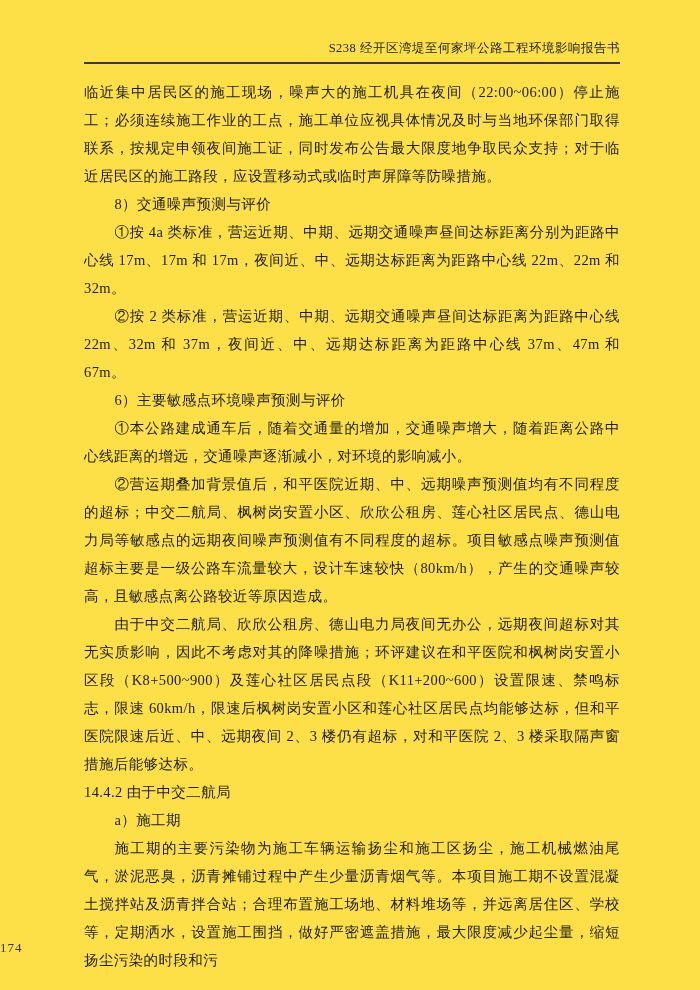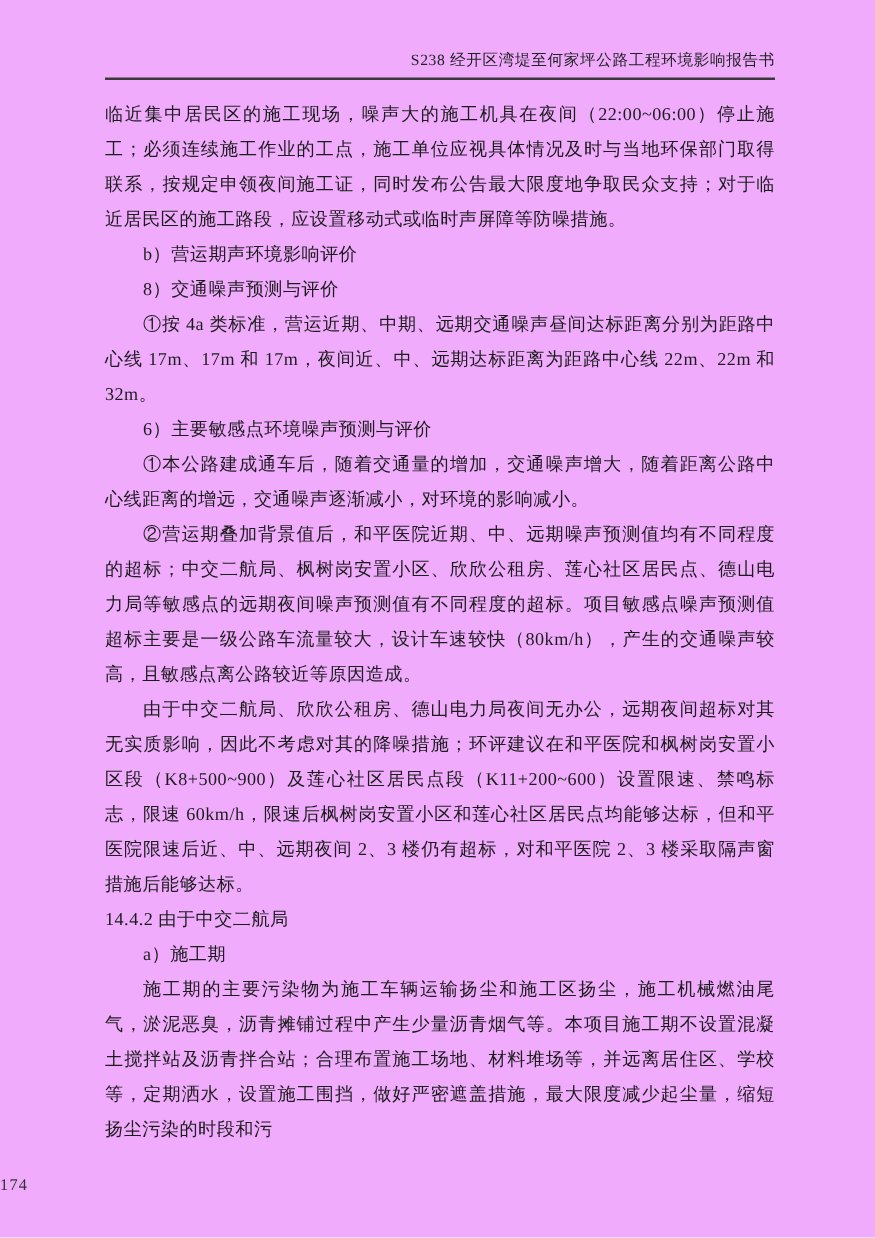--- a/index.html
+++ b/index.html
@@ -5,21 +5,21 @@
   html, body {
     margin: 0;
     padding: 0;
     background: #ffffff;
   }
   .page {
     position: relative;
     width: 700px;
     height: 990px;
     margin: 0 auto;
-    background: #f0abfc;
+    background: #fde047;
     box-sizing: border-box;
     padding: 40px 80px 0 84px;
     font-family: "Liberation Serif", "DejaVu Serif", serif;
     color: #1e1e1e;
     overflow: hidden;
   }
   .header {
     text-align: right;
     font-size: 12.5px;
     line-height: 16px;
@@ -62,23 +62,23 @@
 <body>
 
 <div class="page">
 
   <div class="header">
     <span>S238 经开区湾堤至何家坪公路工程环境影响报告书</span>
   </div>
 
   <div class="content">
     <p class="no-indent">临近集中居民区的施工现场，噪声大的施工机具在夜间（22:00~06:00）停止施工；必须连续施工作业的工点，施工单位应视具体情况及时与当地环保部门取得联系，按规定申领夜间施工证，同时发布公告最大限度地争取民众支持；对于临近居民区的施工路段，应设置移动式或临时声屏障等防噪措施。</p>
-    <p class="indent">b）营运期声环境影响评价</p>
     <p class="indent">8）交通噪声预测与评价</p>
     <p class="indent">①按 4a 类标准，营运近期、中期、远期交通噪声昼间达标距离分别为距路中心线 17m、17m 和 17m，夜间近、中、远期达标距离为距路中心线 22m、22m 和 32m。</p>
+    <p class="indent">②按 2 类标准，营运近期、中期、远期交通噪声昼间达标距离为距路中心线 22m、32m 和 37m，夜间近、中、远期达标距离为距路中心线 37m、47m 和 67m。</p>
     <p class="indent">6）主要敏感点环境噪声预测与评价</p>
     <p class="indent">①本公路建成通车后，随着交通量的增加，交通噪声增大，随着距离公路中心线距离的增远，交通噪声逐渐减小，对环境的影响减小。</p>
     <p class="indent">②营运期叠加背景值后，和平医院近期、中、远期噪声预测值均有不同程度的超标；中交二航局、枫树岗安置小区、欣欣公租房、莲心社区居民点、德山电力局等敏感点的远期夜间噪声预测值有不同程度的超标。项目敏感点噪声预测值超标主要是一级公路车流量较大，设计车速较快（80km/h），产生的交通噪声较高，且敏感点离公路较近等原因造成。</p>
     <p class="indent">由于中交二航局、欣欣公租房、德山电力局夜间无办公，远期夜间超标对其无实质影响，因此不考虑对其的降噪措施；环评建议在和平医院和枫树岗安置小区段（K8+500~900）及莲心社区居民点段（K11+200~600）设置限速、禁鸣标志，限速 60km/h，限速后枫树岗安置小区和莲心社区居民点均能够达标，但和平医院限速后近、中、远期夜间 2、3 楼仍有超标，对和平医院 2、3 楼采取隔声窗措施后能够达标。</p>
     <p class="section-heading">14.4.2 由于中交二航局</p>
     <p class="indent">a）施工期</p>
     <p class="indent">施工期的主要污染物为施工车辆运输扬尘和施工区扬尘，施工机械燃油尾气，淤泥恶臭，沥青摊铺过程中产生少量沥青烟气等。本项目施工期不设置混凝土搅拌站及沥青拌合站；合理布置施工场地、材料堆场等，并远离居住区、学校等，定期洒水，设置施工围挡，做好严密遮盖措施，最大限度减少起尘量，缩短扬尘污染的时段和污</p>
   </div>
 
   <div class="page-number">174</div>

